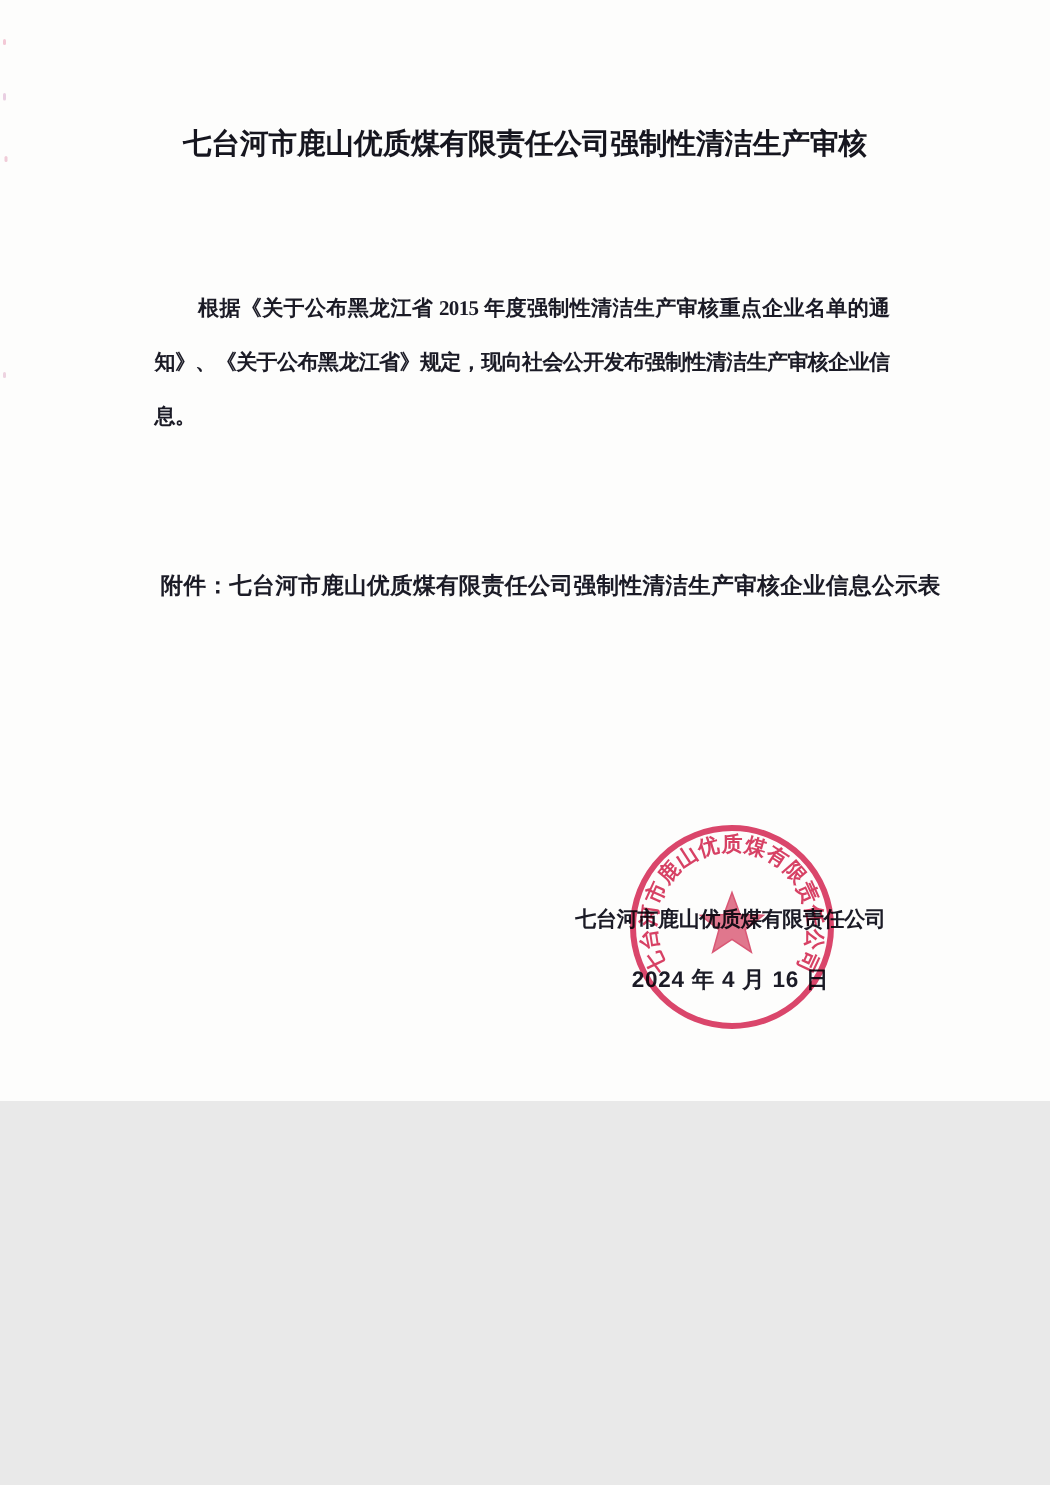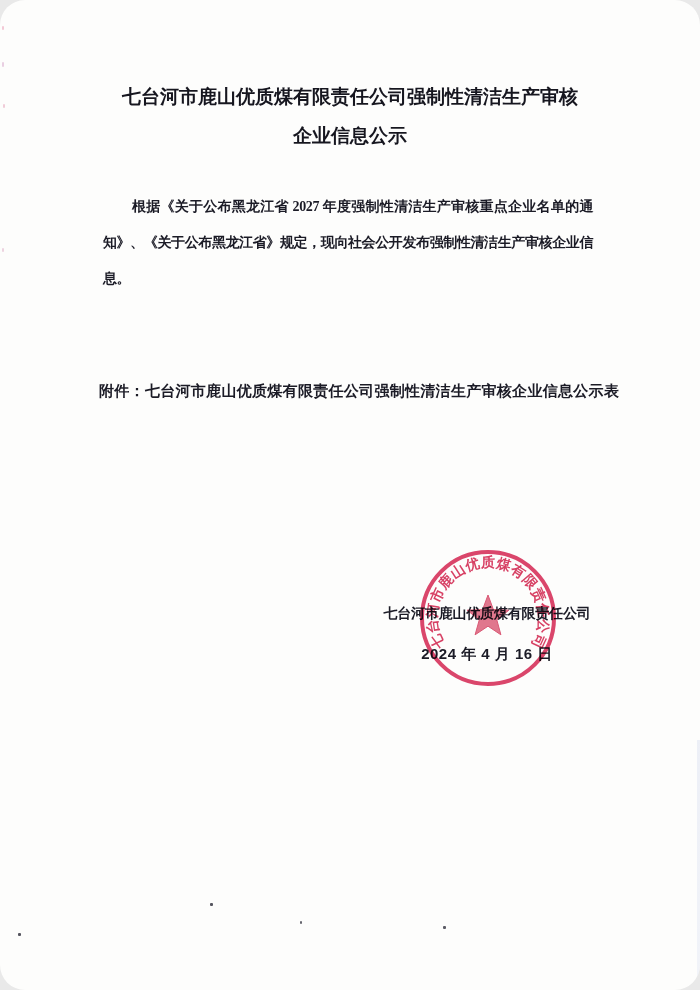--- a/index.html
+++ b/index.html
@@ -1,43 +1,42 @@
 <!DOCTYPE html>
 <html><head>
 <meta charset="utf-8">
 <style>
   html,body{margin:0;padding:0;background:#e9e9e9;}
   .page{
     position:relative;
-    width:700px;height:990px;
+    width:700px;height:734px;
     margin:0 auto;
     background:#fdfdfc;
     overflow:hidden;
     font-family:"Liberation Serif","DejaVu Serif",serif;
     color:#1b1b26;
     font-weight:bold;
-    border-radius:25px;
   }
   .abs{position:absolute;line-height:1;white-space:nowrap;}
   .title-line{
     left:0;width:700px;text-align:center;
     font-size:19px;letter-spacing:0px;color:#16161f;
   }
   .body-line{
     left:103px;width:490px;
     font-size:14px;letter-spacing:-0.4px;
     text-align:justify;text-align-last:justify;
     white-space:normal;
   }
   .body-line.no-just{text-align-last:left;}
   .indent{padding-left:29px;width:461px;}
   .contact{left:132px;font-size:14px;}
   .contact .gap{display:inline-block;width:52px;}
   .num{font-family:"Liberation Sans","DejaVu Sans",sans-serif;}
-  .attach{left:99px;font-size:15px;letter-spacing:0.3px;}
+  .attach{left:107px;font-size:15px;letter-spacing:0.3px;}
   .sig-company{left:381px;width:212px;text-align:center;font-size:14px;letter-spacing:-0.2px;}
   .sig-date{left:381px;width:212px;text-align:center;font-size:15px;letter-spacing:0.5px;
     font-family:"Liberation Sans","DejaVu Sans",sans-serif;}
   .seal{
     position:absolute;left:416px;top:546px;width:144px;height:144px;
     mix-blend-mode:multiply;opacity:0.92;pointer-events:none;
   }
   .seal text{
     font-family:"Liberation Sans","DejaVu Sans",sans-serif;
     font-size:14px;font-weight:bold;fill:#d63058;
@@ -46,23 +45,22 @@
   .speck{position:absolute;border-radius:1px;}
   .edge-strip{position:absolute;right:0;top:740px;width:3px;height:250px;
     background:linear-gradient(#dfe4f2,#e8ecf6);opacity:.55;}
 </style>
 </head>
 <body>
 
 <div class="page">
 
   <div class="abs title-line" style="top:87px;">七台河市鹿山优质煤有限责任公司强制性清洁生产审核</div>
-  <div class="abs title-line" style="top:126px;">企业信息公示</div>
 
-  <div class="abs body-line indent" style="top:200px;">根据《关于公布黑龙江省 2027 年度强制性清洁生产审核重点企业名单的通</div>
+  <div class="abs body-line indent" style="top:200px;">根据《关于公布黑龙江省 2015 年度强制性清洁生产审核重点企业名单的通</div>
   <div class="abs body-line" style="top:236px;">知》、《关于公布黑龙江省》规定，现向社会公开发布强制性清洁生产审核企业信</div>
   <div class="abs body-line no-just" style="top:272px;">息。</div>
 
 
   <div class="abs attach" style="top:384px;">
     <span>附件：</span><span>七台河市鹿山优质煤有限责任公司强制性清洁生产审核企业信息公示表</span>
   </div>
 
   <div class="abs sig-company" style="top:607px;">七台河市鹿山优质煤有限责任公司</div>
   <div class="abs sig-date" style="top:646px;">2024 年 4 月 16 日</div>

